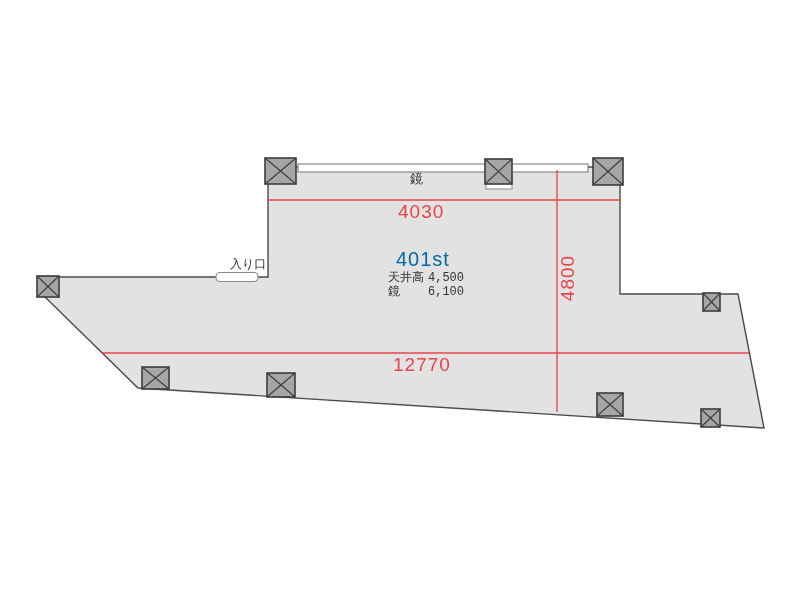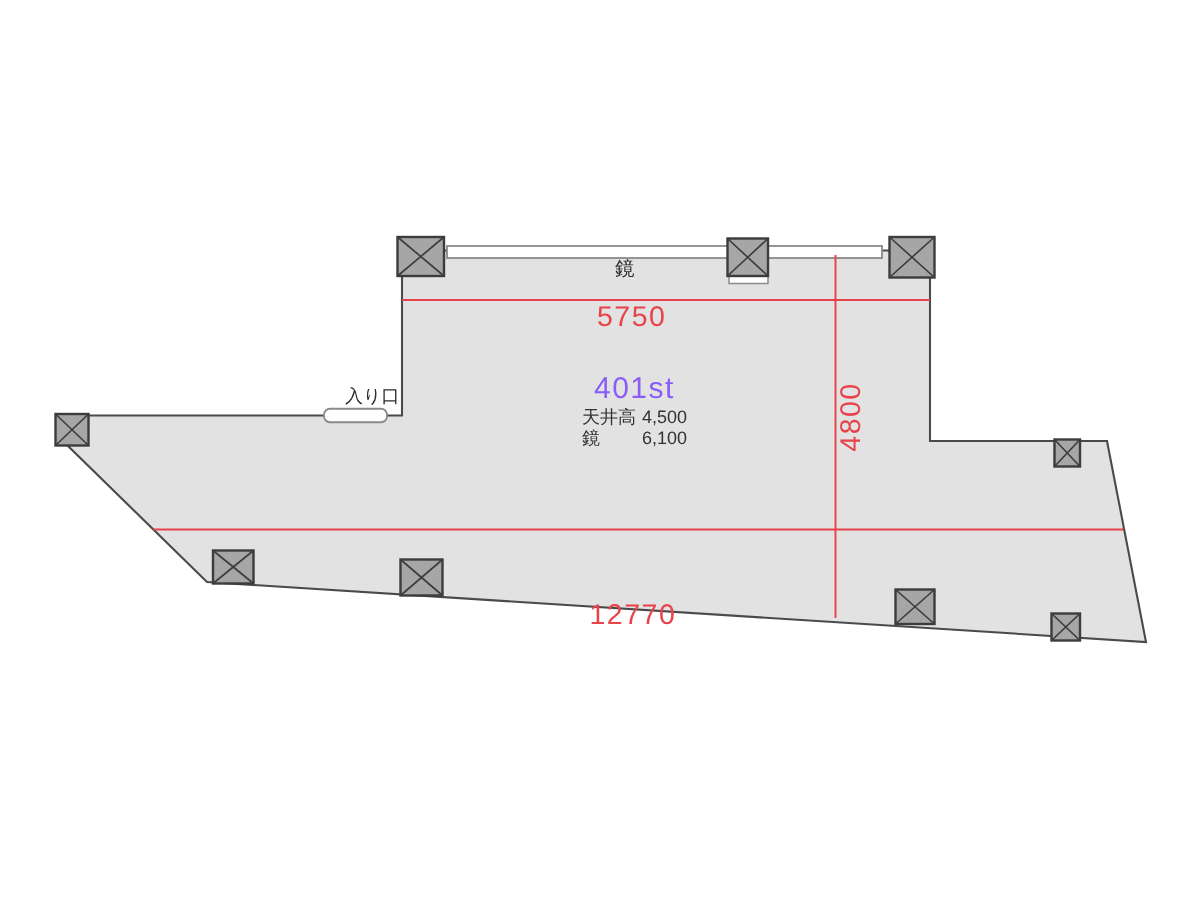--- a/index.html
+++ b/index.html
@@ -33,47 +33,47 @@
   .entrance-label {
     left: 230px;
     top: 256px;
     font-size: 12px;
   }
   .room-title {
     left: 396px;
     top: 248px;
     font-size: 20px;
     letter-spacing: 1px;
-    color: #8b5cf6;
+    color: #0369a1;
   }
   .specs {
     left: 388px;
     top: 271px;
     font-size: 12px;
     color: #333333;
     line-height: 14px;
+    font-family: Liberation Mono, monospace;
   }
   .spec-row { display: flex; }
   .spec-label {
     display: inline-block;
     width: 40px;
   }
   .dim {
     color: #e8434a;
     font-size: 19px;
     letter-spacing: 1px;
   }
   .dim-top {
     left: 398px;
     top: 201px;
   }
   .dim-bottom {
     left: 393px;
     top: 354px;
-    margin-top: 46px;
   }
   .dim-height {
     left: 568px;
     top: 278px;
     transform: translate(-50%, -50%) rotate(-90deg);
   }
 </style>
 </head>
 <body>
 
@@ -150,19 +150,19 @@
     <div class="spec-row">
       <span class="spec-label">天井高</span>
       <span class="spec-value">4,500</span>
     </div>
     <div class="spec-row">
       <span class="spec-label">鏡</span>
       <span class="spec-value">6,100</span>
     </div>
   </div>
 
-  <div class="overlay dim dim-top">5750</div>
+  <div class="overlay dim dim-top">4030</div>
 
   <div class="overlay dim dim-bottom">12770</div>
 
   <div class="overlay dim dim-height">4800</div>
 
 </div>
 
 </body></html>

